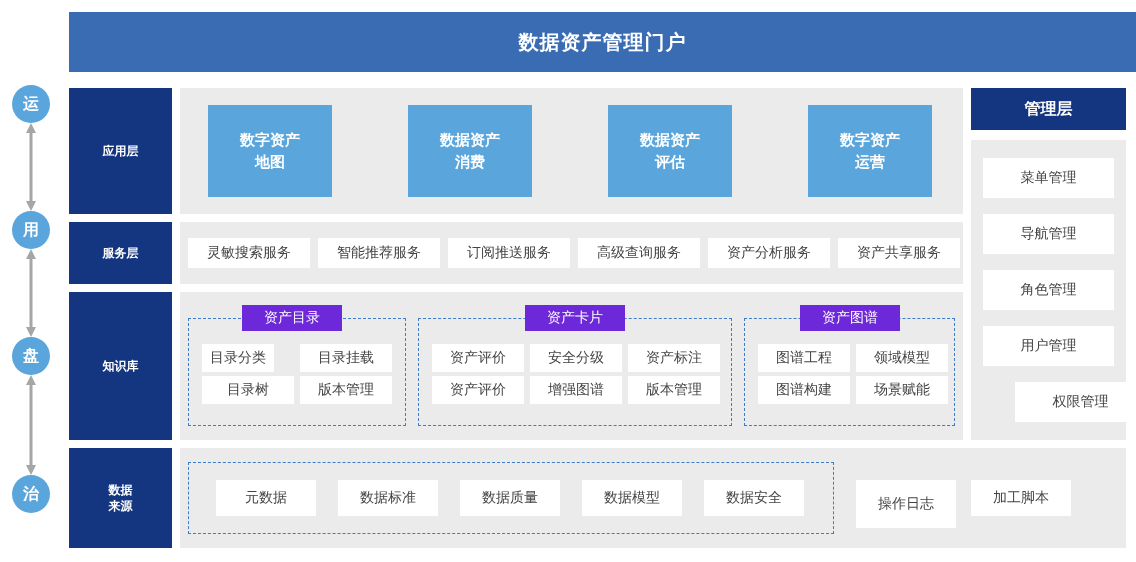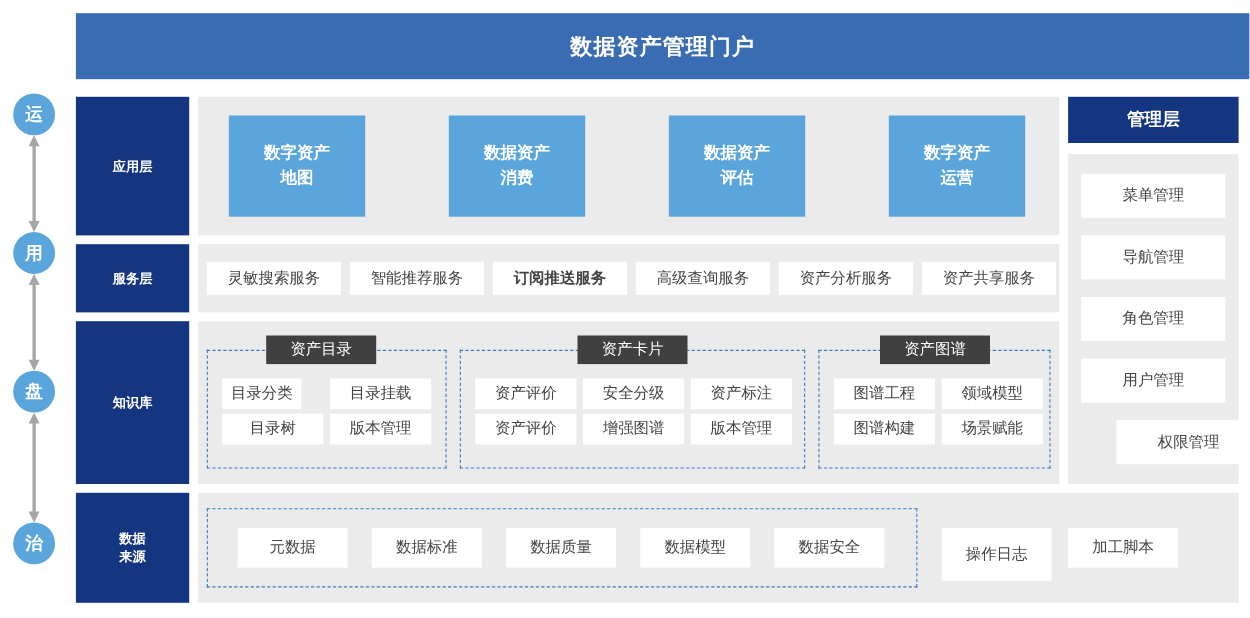--- a/index.html
+++ b/index.html
@@ -120,21 +120,21 @@
   }
 
   
   .dashed-box {
     position: absolute;
     border: 1.5px dashed #3d7cc9;
     box-sizing: border-box;
   }
   .group-tab {
     position: absolute;
-    background: #404040;
+    background: #6d28d9;
     color: #ffffff;
     font-size: 14px;
     height: 26px;
     display: flex;
     align-items: center;
     justify-content: center;
     z-index: 5;
     padding: 0 10px;
     box-sizing: border-box;
   }
@@ -209,21 +209,21 @@
       <span>
         <span>数字资产</span><br>
         <span>运营</span>
       </span>
     </div>
   </div>
 
   <div class="panel" style="left:180px;top:222px;width:783px;height:62px;">
     <div class="chip" style="left:8px;top:16px;width:122px;height:30px;">灵敏搜索服务</div>
     <div class="chip" style="left:138px;top:16px;width:122px;height:30px;">智能推荐服务</div>
-    <div class="chip" style="left:268px;top:16px;width:122px;height:30px;font-weight:bold;">订阅推送服务</div>
+    <div class="chip" style="left:268px;top:16px;width:122px;height:30px;">订阅推送服务</div>
     <div class="chip" style="left:398px;top:16px;width:122px;height:30px;">高级查询服务</div>
     <div class="chip" style="left:528px;top:16px;width:122px;height:30px;">资产分析服务</div>
     <div class="chip" style="left:658px;top:16px;width:122px;height:30px;">资产共享服务</div>
   </div>
 
   <div class="panel" style="left:180px;top:292px;width:783px;height:148px;">
 
     <div class="dashed-box" style="left:8px;top:26px;width:218px;height:108px;"></div>
     <div class="group-tab" style="left:62px;top:13px;width:100px;">资产目录</div>
     <div class="chip" style="left:22px;top:52px;width:72px;height:28px;">目录分类</div>

